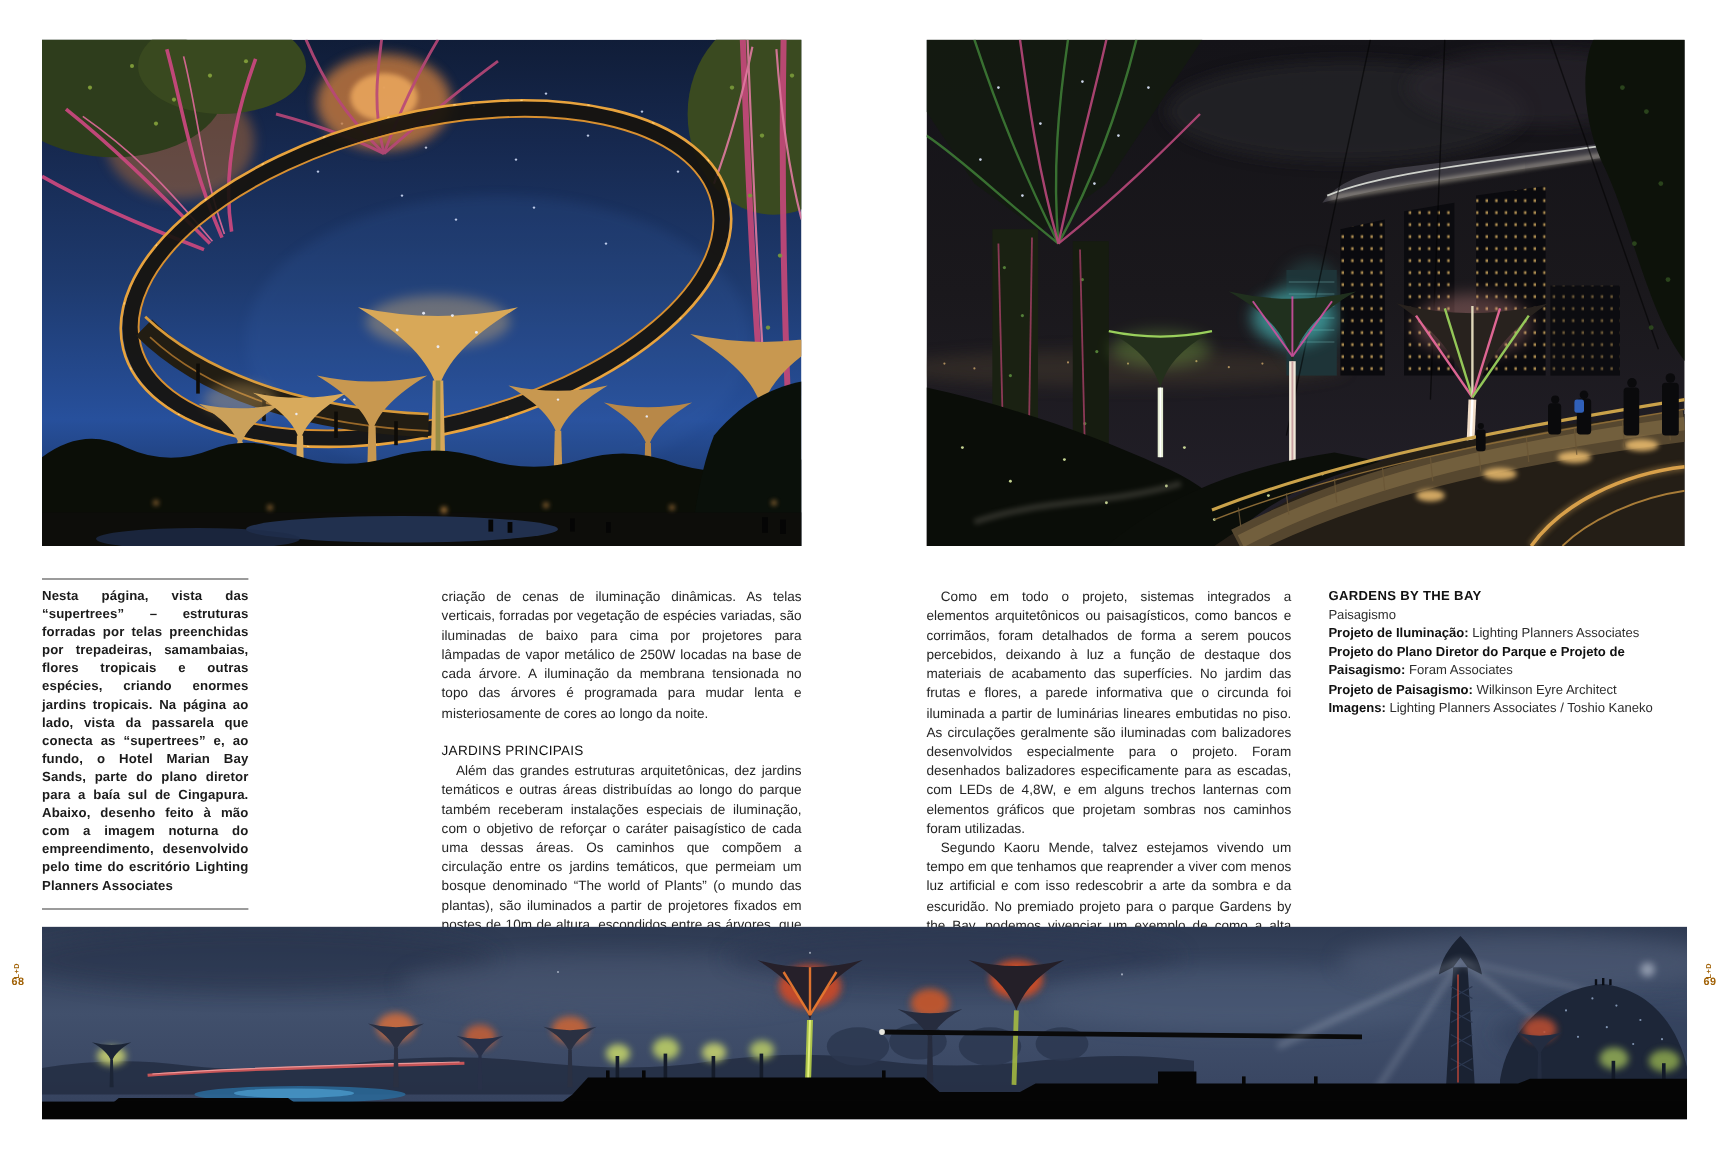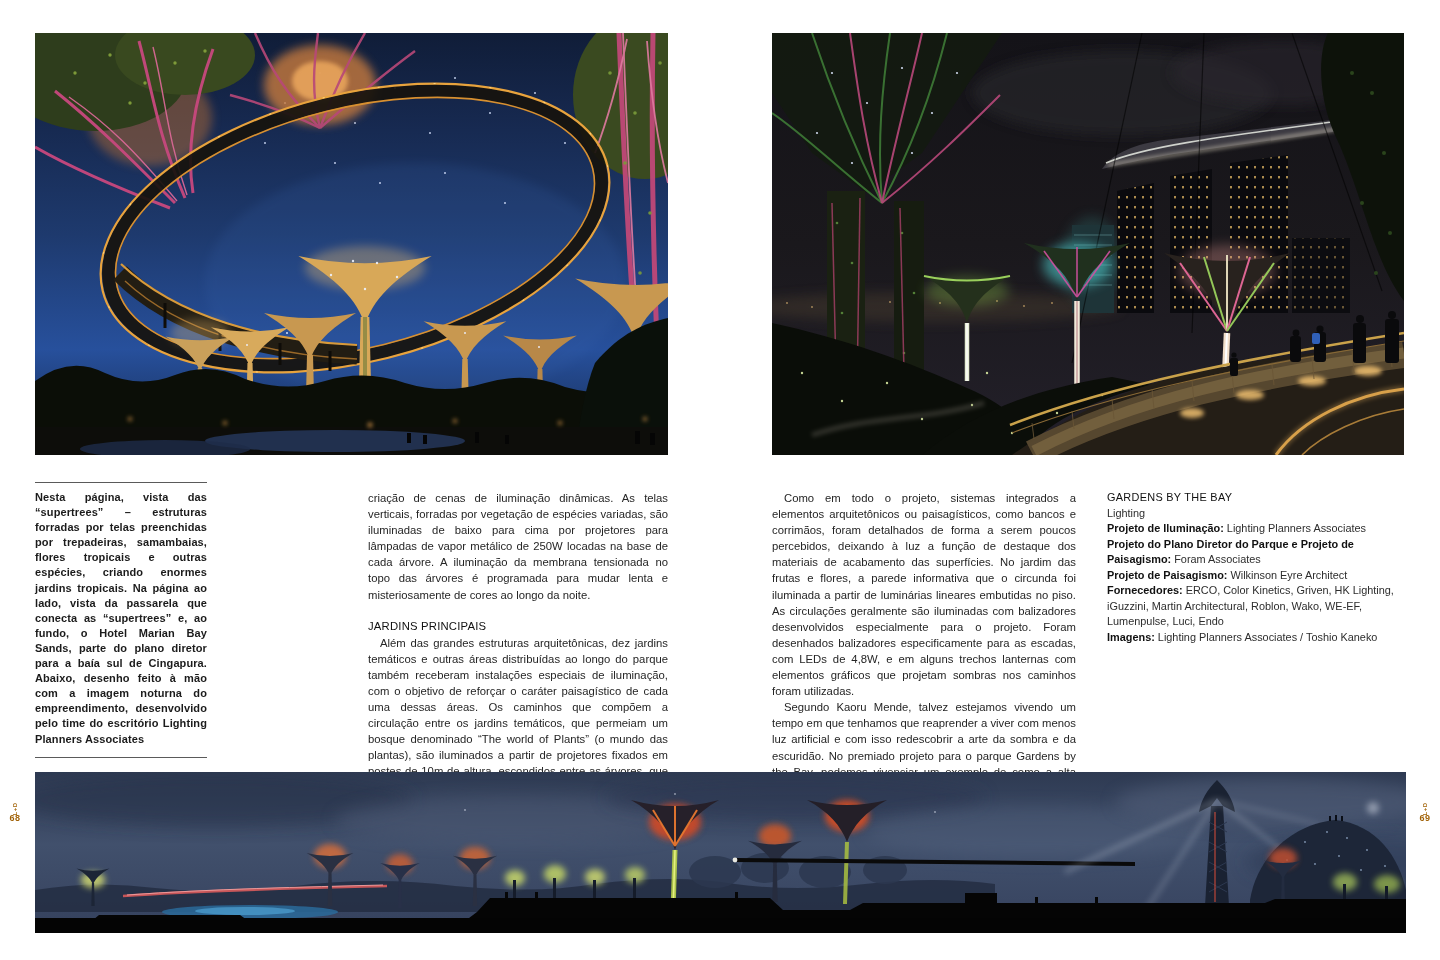--- a/index.html
+++ b/index.html
@@ -19,21 +19,21 @@
   .bodycol p.ind{text-indent:12px;}
   .bodycol h3{margin:15px 0 1px 0;font-size:11.3px;line-height:16px;color:#111;
     font-weight:400;letter-spacing:.2px;}
   #midcol{left:368px;width:300px;}
   #rightcol{left:772px;width:304px;}
   .byline{font-style:italic;}
   .endmark{display:inline-block;vertical-align:-1px;margin-left:3px;}
   
   .credits{position:absolute;left:1107px;top:490px;width:298px;font-size:10.9px;
     line-height:15.5px;color:#2d2d2d;}
-  .credits .ctitle{font-weight:400;color:#111;letter-spacing:.3px;}
+  .credits .ctitle{font-weight:700;color:#111;letter-spacing:.3px;}
   .credits p{margin:0;}
   .credits strong{color:#111;}
   
   .edge-marker{position:absolute;width:22px;text-align:center;color:#a16207;margin-top:46px;}
   .edge-logo{display:block;font-size:6px;font-weight:700;letter-spacing:.5px;
     transform:rotate(-90deg);margin-bottom:1px;}
   .edge-num{display:block;font-size:9px;font-weight:700;letter-spacing:.5px;}
 </style>
 </head>
 <body>
@@ -435,25 +435,24 @@
     <p class="ind"><span>Segundo Kaoru Mende, talvez estejamos vivendo um tempo em que tenhamos que reaprender a viver com menos luz artificial e com isso redescobrir a arte da sombra e da escuridão. No premiado projeto para o parque Gardens by the Bay, podemos vivenciar um exemplo de como a alta tecnologia dos dias atuais pode nos permitir, com eficiência e poesia, pensar a luz a partir da sua ausência ou da sua insinuação.</span>
       <em class="byline">(Por Carlos Fortes)</em><span class="endmark"><svg width="10" height="9" viewBox="0 0 10 9">
             <path d="M1,0 h6.5 a2.5,2.5 0 0 1 2.5,2.5 v4 a2.5,2.5 0 0 1 -2.5,2.5 h-7.5 z" fill="#111"></path>
             <path d="M1,9 L1,4.2 L4.2,9 Z" fill="#fff"></path>
           </svg></span>
     </p>
   </div>
 
   <div class="credits">
     <p class="ctitle">GARDENS BY THE BAY</p>
-    <p>Lighting</p>
+    <p>Paisagismo</p>
     <p><strong>Projeto de Iluminação:</strong><span> Lighting Planners Associates</span></p>
     <p><strong>Projeto do Plano Diretor do Parque e Projeto de Paisagismo:</strong><span> Foram Associates</span></p>
     <p><strong>Projeto de Paisagismo:</strong><span> Wilkinson Eyre Architect</span></p>
-    <p><strong>Fornecedores:</strong><span> ERCO, Color Kinetics, Griven, HK Lighting, iGuzzini, Martin Architectural, Roblon, Wako, WE-EF, Lumenpulse, Luci, Endo</span></p>
     <p><strong>Imagens:</strong><span> Lighting Planners Associates / Toshio Kaneko</span></p>
   </div>
 
   <div class="edge-marker" style="left:4px;top:760px;">
     <span class="edge-logo">L+D</span>
     <span class="edge-num">68</span>
   </div>
   <div class="edge-marker" style="left:1414px;top:760px;">
     <span class="edge-logo">L+D</span>
     <span class="edge-num">69</span>

